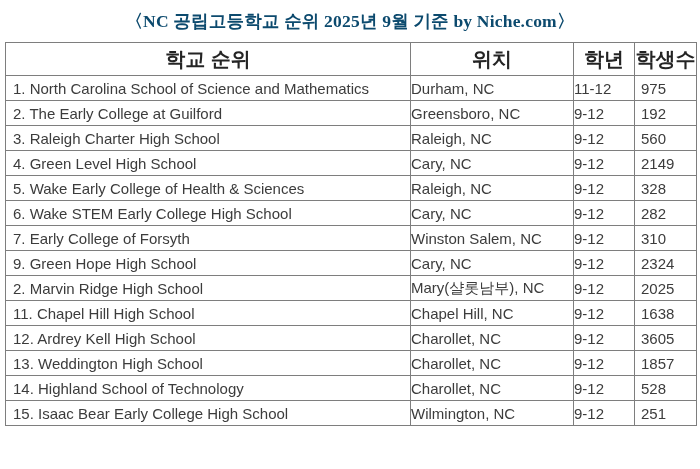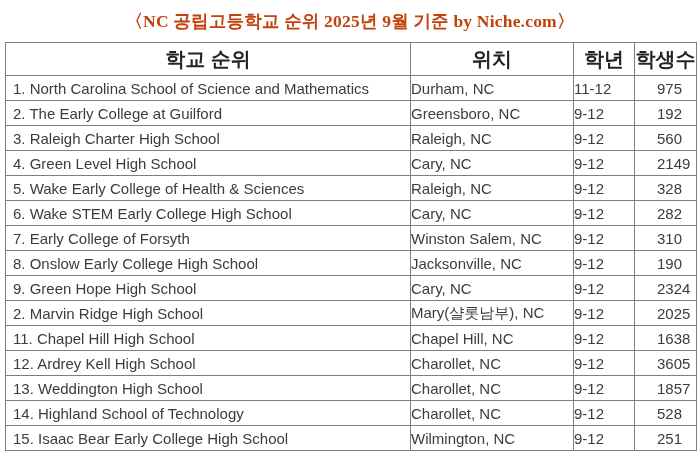--- a/index.html
+++ b/index.html
@@ -12,21 +12,21 @@
     height: 469px;
     overflow: hidden;
     font-family: "Liberation Sans", sans-serif;
     color: #3c3c3c;
   }
   .page-title {
     text-align: center;
     font-family: "Liberation Serif", "DejaVu Serif", serif;
     font-size: 17.5px;
     font-weight: bold;
-    color: #c2410c;
+    color: #0c4a6e;
     margin: 0;
     padding-top: 9px;
     padding-bottom: 9px;
     letter-spacing: 0.2px;
   }
   table.rank-table {
     border-collapse: collapse;
     table-layout: fixed;
     margin-left: 5px;
     width: 691px;
@@ -51,21 +51,21 @@
     color: #3c3c3c;
   }
   .rank-table col.col-school   { width: 405px; }
   .rank-table col.col-location { width: 163px; }
   .rank-table col.col-grades   { width: 61px; }
   .rank-table col.col-students { width: 62px; }
 
   .rank-table td.cell-school   { text-align: left;  padding-left: 7px; }
   .rank-table td.cell-location { text-align: left;  padding-left: 0; }
   .rank-table td.cell-grades   { }
-  .rank-table td.cell-students { text-align: left;  padding-left: 22px; margin-top: 21px; }
+  .rank-table td.cell-students { text-align: left;  padding-left: 6px; margin-top: 21px; }
 </style>
 </head>
 <body>
 
 <div class="page-title">〈NC 공립고등학교 순위 2025년 9월 기준 by Niche.com〉</div>
 
 <table class="rank-table">
   <colgroup>
     <col class="col-school">
     <col class="col-location">
@@ -117,26 +117,20 @@
         <td class="cell-grades">9-12</td>
         <td class="cell-students">282</td>
       </tr>
       <tr>
         <td class="cell-school">7. Early College of Forsyth</td>
         <td class="cell-location">Winston Salem, NC</td>
         <td class="cell-grades">9-12</td>
         <td class="cell-students">310</td>
       </tr>
       <tr>
-        <td class="cell-school">8. Onslow Early College High School</td>
-        <td class="cell-location">Jacksonville, NC</td>
-        <td class="cell-grades">9-12</td>
-        <td class="cell-students">190</td>
-      </tr>
-      <tr>
         <td class="cell-school">9. Green Hope High School</td>
         <td class="cell-location">Cary, NC</td>
         <td class="cell-grades">9-12</td>
         <td class="cell-students">2324</td>
       </tr>
       <tr>
         <td class="cell-school">2. Marvin Ridge High School</td>
         <td class="cell-location">Mary(샬롯남부), NC</td>
         <td class="cell-grades">9-12</td>
         <td class="cell-students">2025</td>

